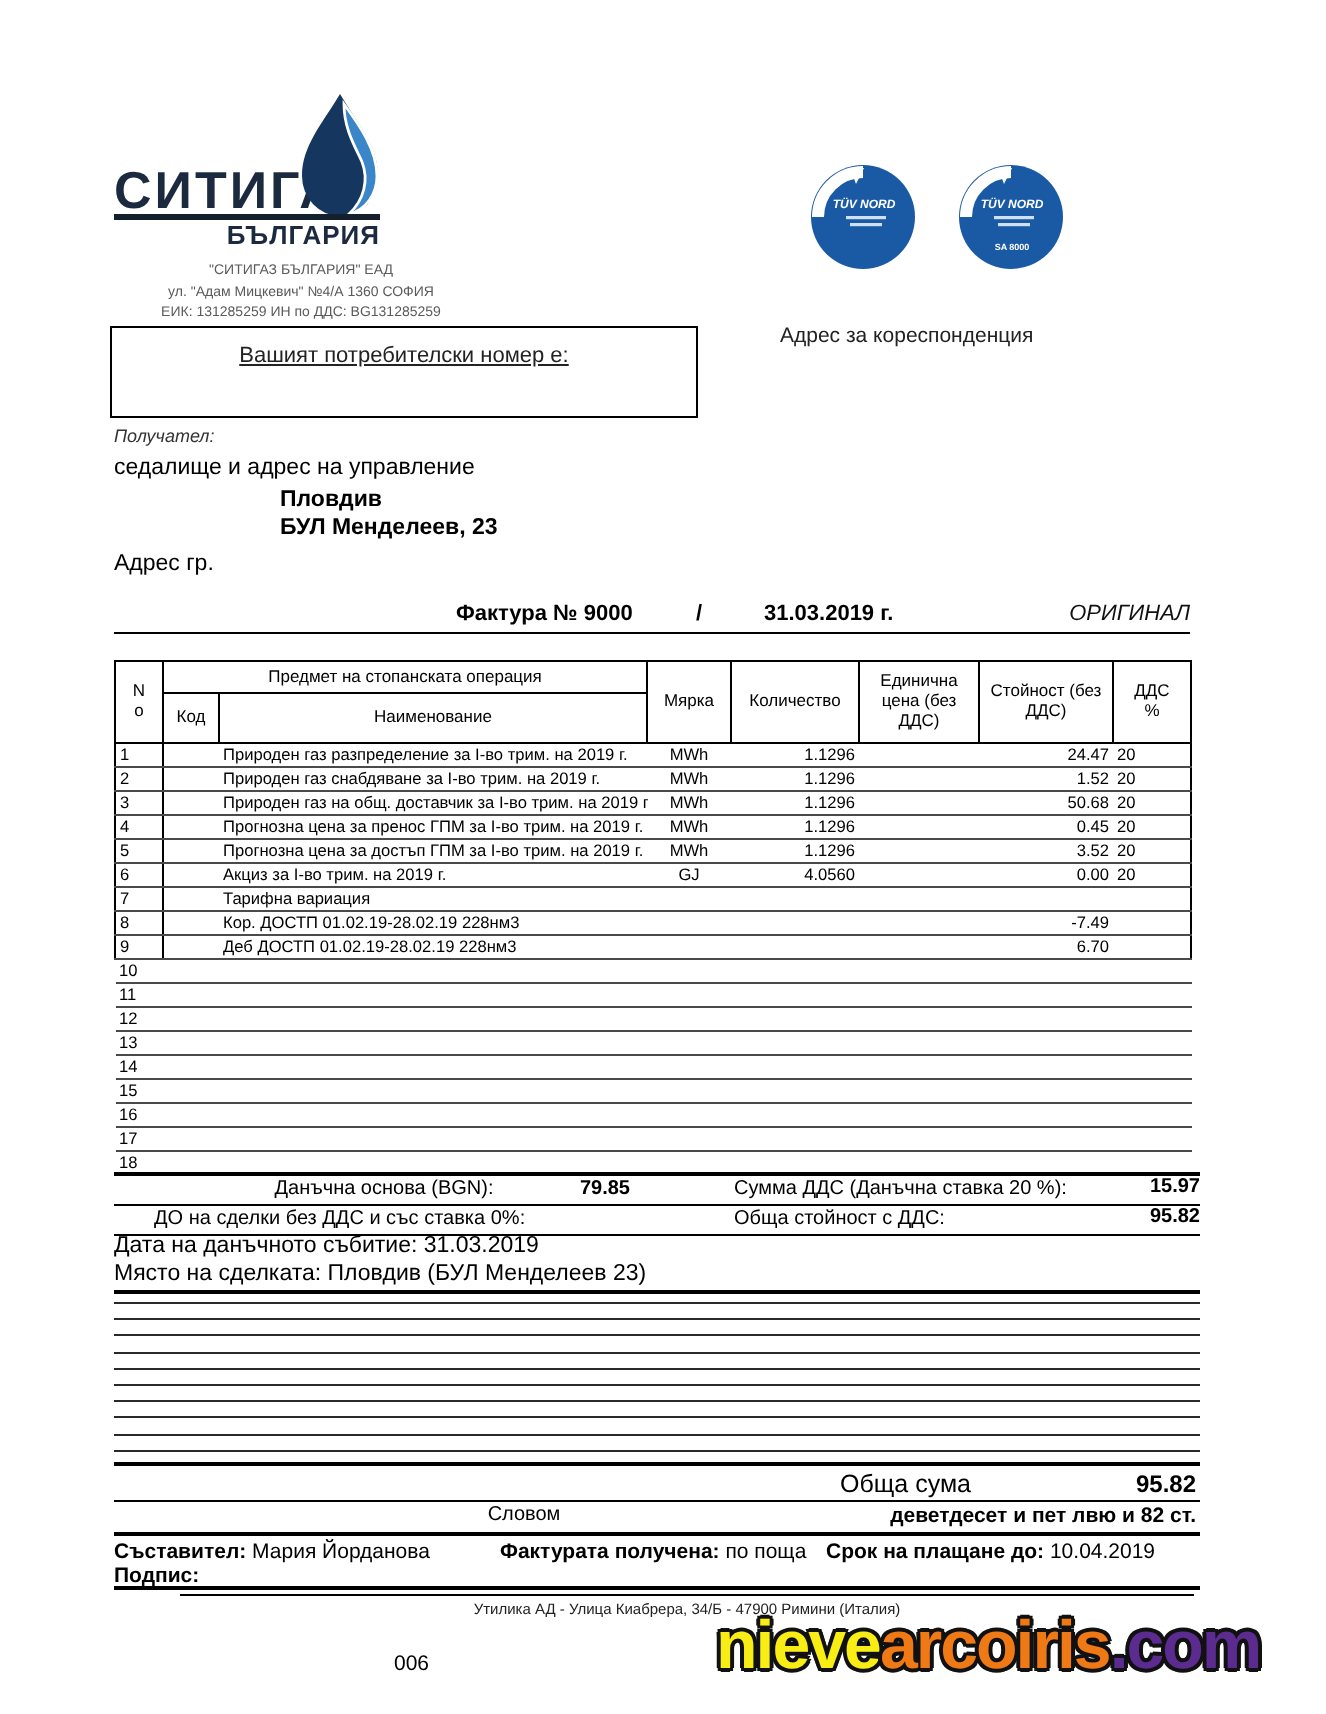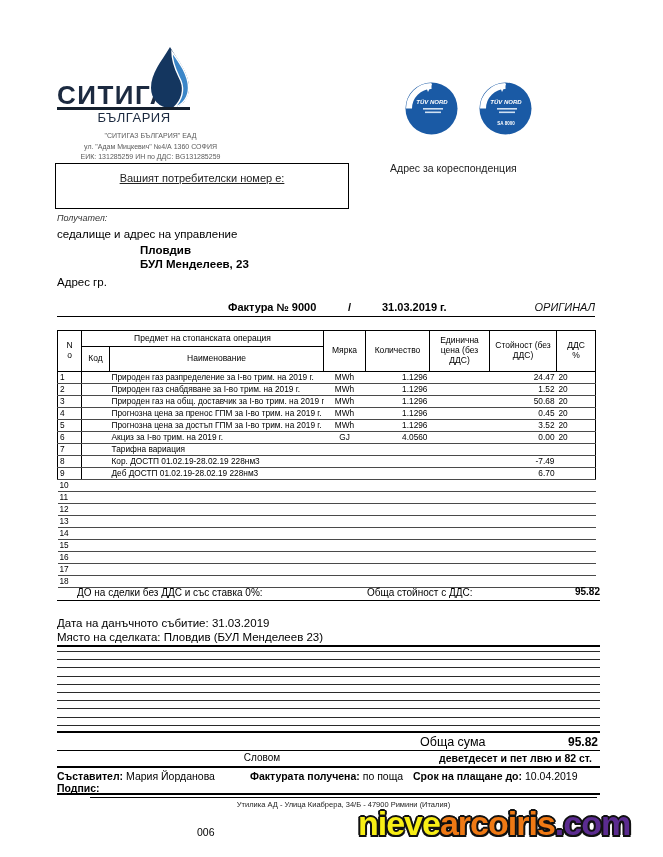--- a/index.html
+++ b/index.html
@@ -7,21 +7,21 @@
     width:663px;height:857px;position:relative;background:#fff;
     font-family:"Liberation Sans","DejaVu Sans",sans-serif;color:#000;
     overflow:hidden;
   }
   .abs{position:absolute;}
 
   
   .brand-word{left:57px;top:80px;font-size:26px;font-weight:bold;color:#1c2a40;letter-spacing:1.5px;}
   .flame{left:149px;top:47px;width:42px;height:62px;}
   .brand-rule{left:57px;top:107px;width:133px;border-top:3px solid #15202e;}
-  .brand-country{left:78px;top:110px;width:112px;text-align:center;font-size:13px;font-weight:normal;color:#1c2a40;letter-spacing:.5px;}
+  .brand-country{left:78px;top:110px;width:112px;text-align:right;font-size:13px;font-weight:bold;color:#1c2a40;letter-spacing:.5px;}
   .company-info{left:38px;top:131px;width:225px;text-align:center;font-size:7px;line-height:1.5;color:#5a5a5a;}
 
   
   .badges{left:405px;top:82px;display:flex;gap:21px;}
   .badge{width:53px;height:53px;}
 
   
   .customer-box{left:55px;top:163px;width:292px;height:44px;border:1.5px solid #000;}
   .customer-box-label{margin-top:8px;text-align:center;font-size:11px;color:#222;text-decoration:underline;}
   .corr-label{left:390px;top:162px;font-size:10.5px;color:#222;}
@@ -79,21 +79,21 @@
   .rules{left:57px;top:649px;width:543px;}
   .rules div{height:0;border-top:1px solid #2a2a2a;margin-bottom:7.2px;}
   .rules div:first-child{margin-top:2px;}
 
   
   .grand{left:57px;top:731px;width:543px;height:17px;border-top:2.5px solid #000;border-bottom:1.5px solid #000;position:absolute;}
   .grand-label{position:absolute;left:363px;top:2px;font-size:12.5px;}
   .grand-value{position:absolute;right:2px;top:2px;font-size:12px;font-weight:bold;}
   .words{left:57px;top:749px;width:543px;height:17px;border-bottom:2.5px solid #000;position:absolute;}
   .words-label{position:absolute;left:160px;width:90px;text-align:center;top:3px;font-size:10px;}
-  .words-value{position:absolute;right:8px;top:3px;font-size:10.5px;font-weight:bold;}
+  .words-value{position:absolute;right:2px;top:3px;font-size:10.5px;font-weight:bold;}
 
   
   .compiler{left:57px;top:767px;width:543px;height:26px;border-bottom:2px solid #000;position:absolute;font-size:10.5px;}
   .comp-1{position:absolute;left:0;top:3px;}
   .comp-2{position:absolute;left:193px;top:3px;}
   .comp-3{position:absolute;left:356px;top:3px;}
   .comp-4{position:absolute;left:0;top:15px;}
   .comp-5{position:absolute;left:140px;top:15px;margin-top:44px;}
   .blab{font-weight:bold;}
 
@@ -378,20 +378,26 @@
           <td class="c-unit"></td>
           <td class="c-qty"></td>
           <td class="c-unit_price"></td>
           <td class="c-value"></td>
           <td class="c-vat"></td>
         </tr>
       </tbody>
   </table>
 
   <div class="abs summary">
+    <div class="sumrow sumrow1">
+      <span class="sum-l1">Данъчна основа (BGN):</span>
+      <span class="sum-v1">79.85</span>
+      <span class="sum-l2">Сумма ДДС (Данъчна ставка 20 %):</span>
+      <span class="sum-v2">15.97</span>
+    </div>
     <div class="sumrow sumrow2">
       <span class="sum-l3">ДО на сделки без ДДС и със ставка 0%:</span>
       <span class="sum-l2">Обща стойност с ДДС:</span>
       <span class="sum-v2">95.82</span>
     </div>
   </div>
   <div class="abs event-date">Дата на данъчното събитие: 31.03.2019</div>
   <div class="abs place-line">Място на сделката: Пловдив (БУЛ Менделеев 23)</div>
   <div class="abs thick-line"></div>
 

